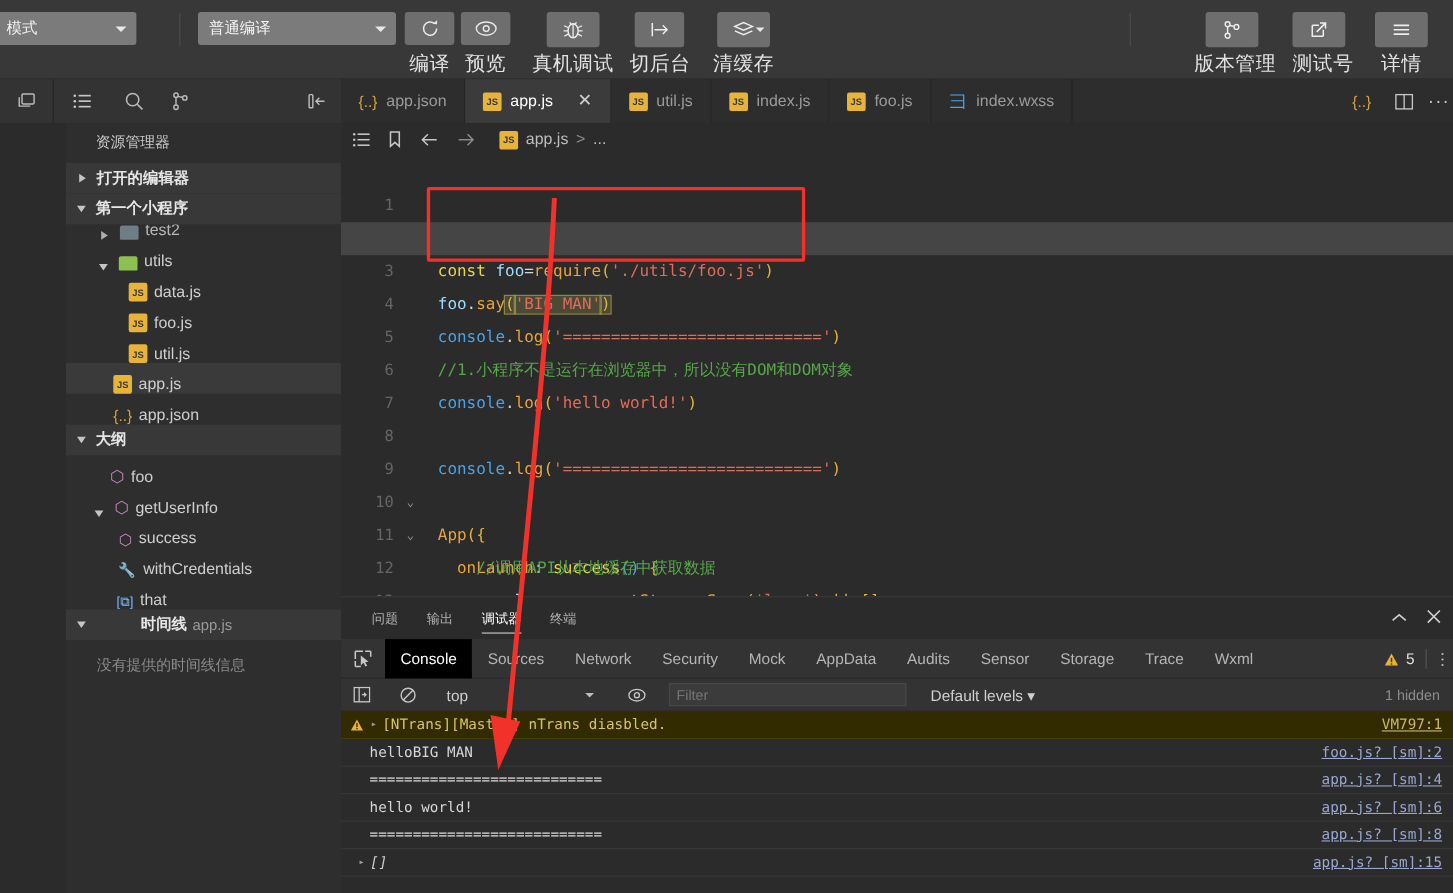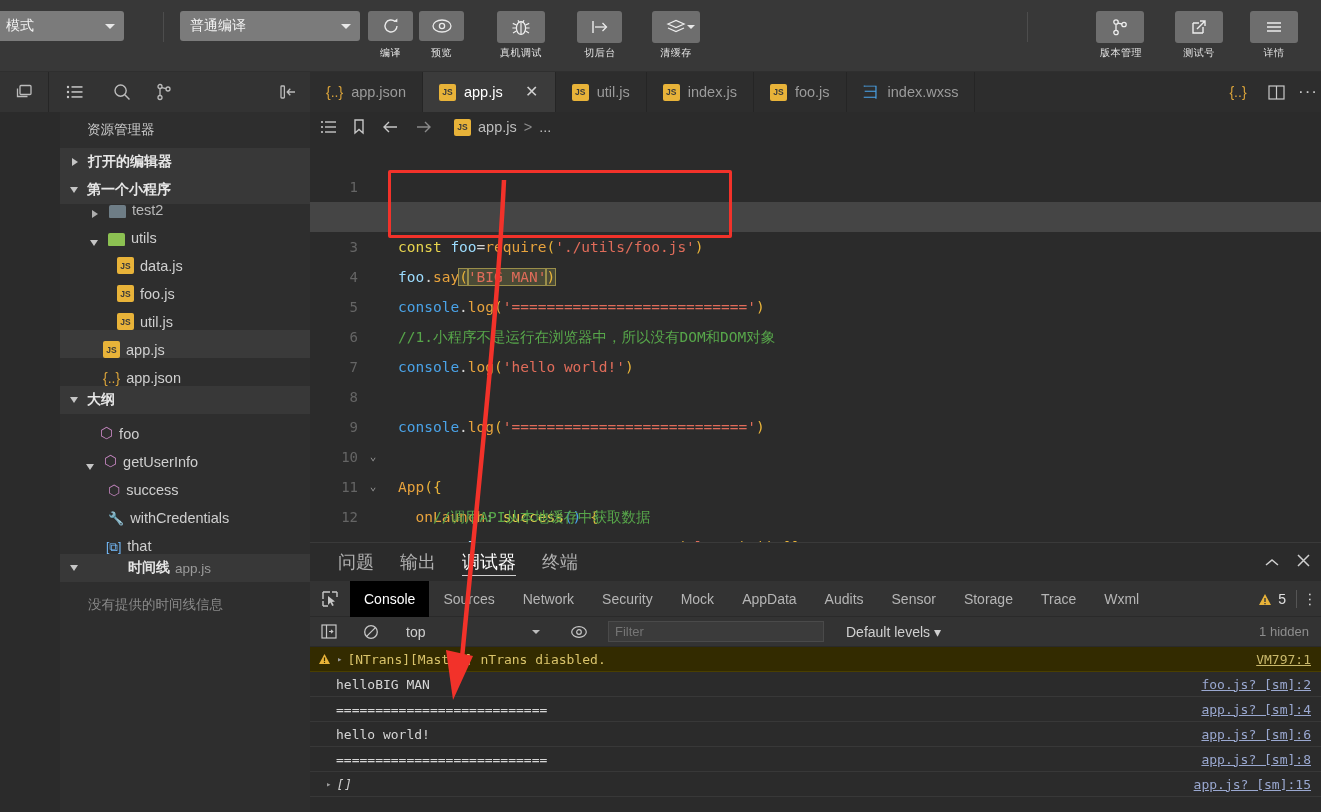--- a/index.html
+++ b/index.html
@@ -52,21 +52,21 @@
     position: absolute;
     background: #6e6e6e;
     border-radius: 3px;
     display: flex; align-items: center; justify-content: center;
     cursor: pointer;
   }
   .tb-btn svg { display: block; }
   .tb-lbl {
     position: absolute;
     color: #e3e3e3;
-    font-size: 10px;
+    font-size: 18px;
     text-align: center;
     white-space: nowrap;
     letter-spacing: .5px;
   }
   .tb-caret-sm {
     position: absolute; right: 5px; top: 50%; margin-top: -2px;
     width: 0; height: 0;
     border-left: 4px solid transparent;
     border-right: 4px solid transparent;
     border-top: 4px solid #e8e8e8;
@@ -185,21 +185,21 @@
   .k-par { color:#e8b339; }
   .k-blue{ color:#4aa3e8; }
   .k-id  { color:#dcdcdc; }
   .k-prop{ color:#e8a33d; }
 
   .sel-box { background:#4a4a36; outline:1px solid #9a8e4a; }
 
   
   .devtools { position:absolute; left:310px; top:542px; width:1011px; height:270px; background:#2b2b2b; border-top:1px solid #3a3a3a;}
   .dt-panelrow { height:38px; display:flex; align-items:center; padding-left:28px; position:relative;}
-  .dt-ptab { color:#b0b0b0; font-size:18px; margin-right:26px; cursor:pointer; position:relative; height:38px; display:flex; align-items:center;text-align:center;}
+  .dt-ptab { color:#b0b0b0; font-size:12px; margin-right:26px; cursor:pointer; position:relative; height:38px; display:flex; align-items:center;text-align:center;}
   .dt-ptab.active { color:#ffffff; }
   .dt-ptab.active::after { content:''; position:absolute; left:0; right:0; bottom:5px; height:1px; background:#d0d0d0; }
   .dt-panelrow .right { position:absolute; right:10px; top:0; height:38px; display:flex; align-items:center; gap:16px; }
   .dt-chev { color:#cfcfcf; font-size:15px; cursor:pointer; }
 
   .dt-tabs {
     height:36px; background:#333333; display:flex; align-items:center; position:relative;
     border-bottom:1px solid #2a2a2a;
   }
   .dt-inspect { width:40px; height:36px; display:flex; align-items:center; justify-content:center; cursor:pointer;}

